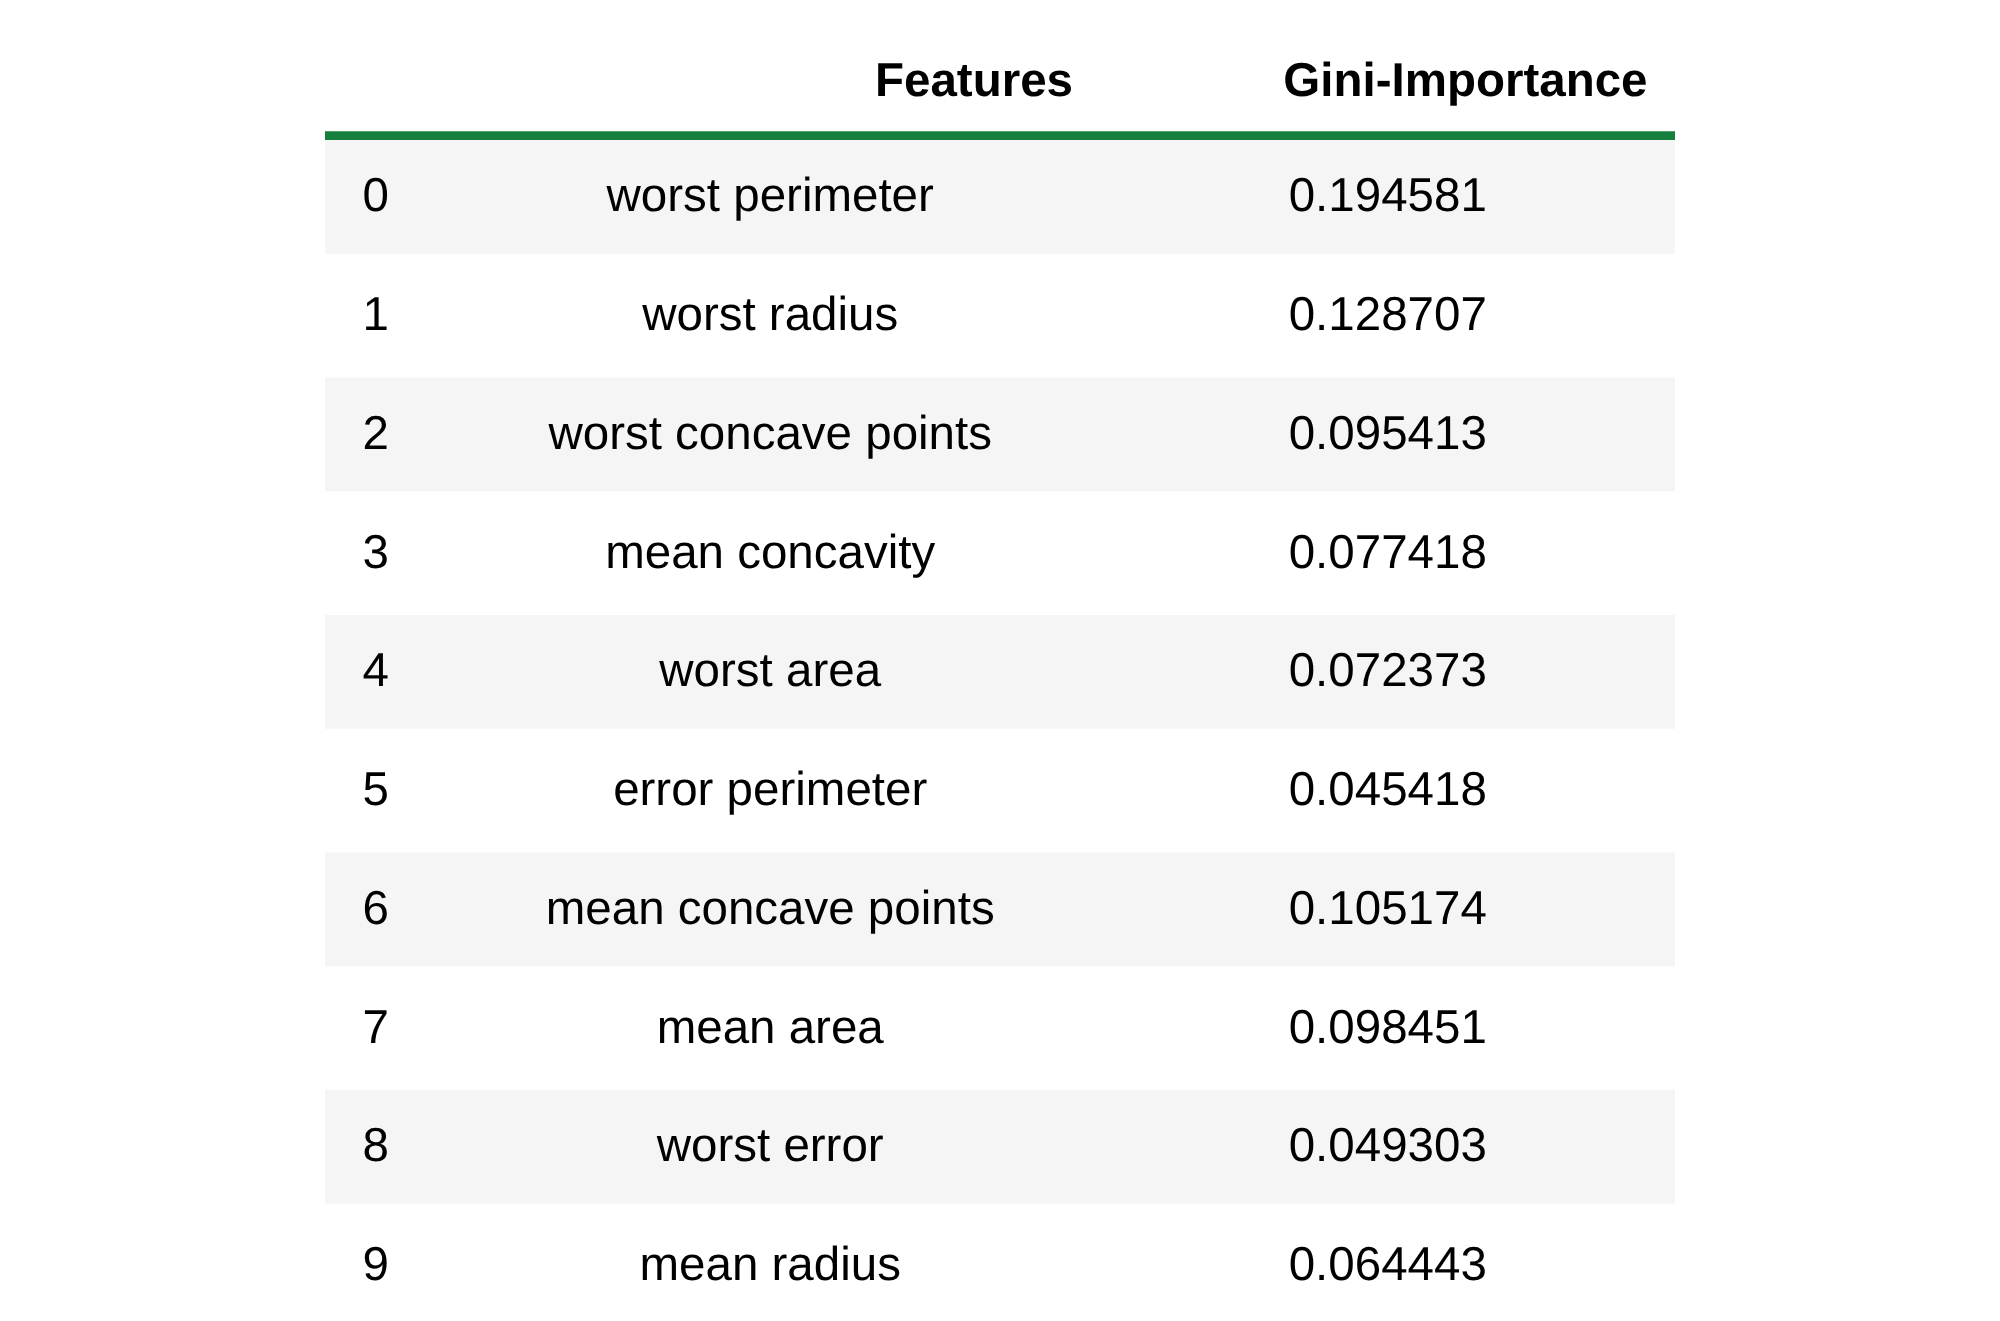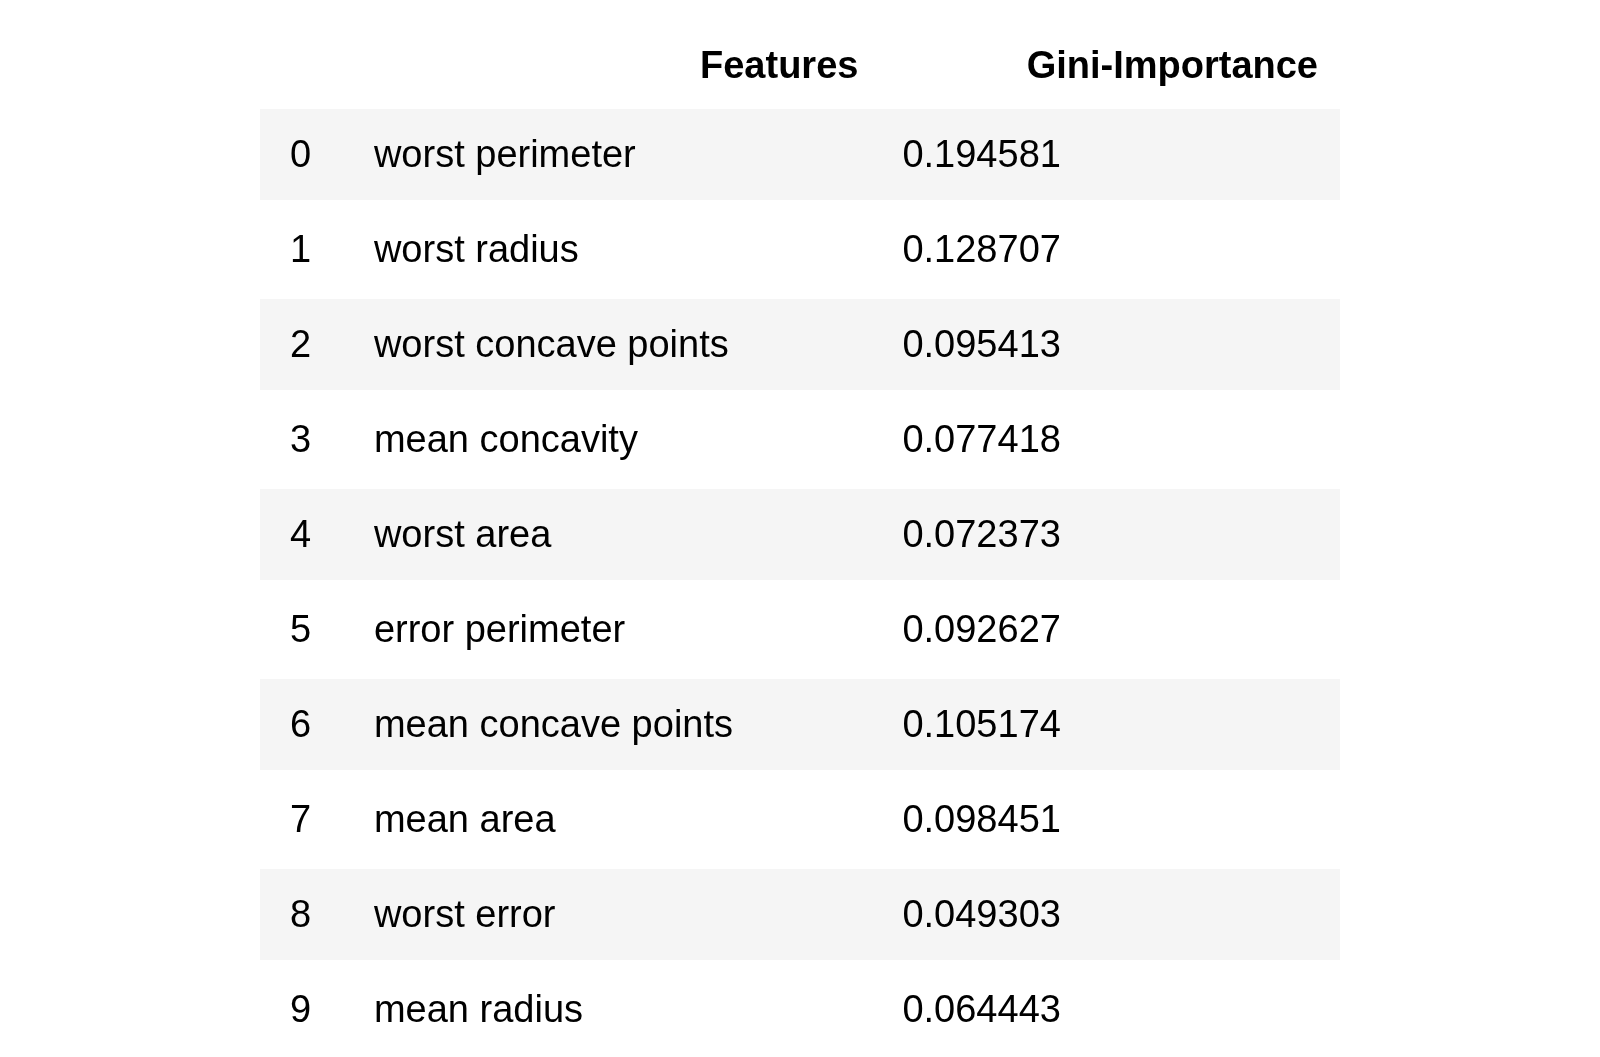--- a/index.html
+++ b/index.html
@@ -23,34 +23,34 @@
     table {
       border-collapse: collapse;
       width: 100%;
       font-size: 38px;
       color: #000000;
     }
     thead tr th {
       font-weight: 700;
       text-align: right;
       padding: 14px 22px 18px 22px;
-      border-bottom: 2px solid #15803d;
+      border-bottom: 7px solid #15803d;
       background: #ffffff;
     }
     thead tr th.index-col {
       width: 80px;
     }
     thead tr th.features-col {
       width: 460px;
     }
     thead tr th.gini-col {
       width: 400px;
     }
     tbody tr td {
-      text-align: left;
+      text-align: center;
       padding: 24px 22px;
       font-weight: 400;
       border-top: 4px solid #ffffff;
       border-bottom: 4px solid #ffffff;
     }
     tbody tr td.index-cell {
       text-align: left;
       padding-left: 30px;
     }
     tbody tr:nth-child(odd) td {
@@ -94,21 +94,21 @@
         <td>0.077418</td>
       </tr>
       <tr>
         <td class="index-cell">4</td>
         <td>worst area</td>
         <td>0.072373</td>
       </tr>
       <tr>
         <td class="index-cell">5</td>
         <td>error perimeter</td>
-        <td>0.092627</td>
+        <td>0.045418</td>
       </tr>
       <tr>
         <td class="index-cell">6</td>
         <td>mean concave points</td>
         <td>0.105174</td>
       </tr>
       <tr>
         <td class="index-cell">7</td>
         <td>mean area</td>
         <td>0.098451</td>

